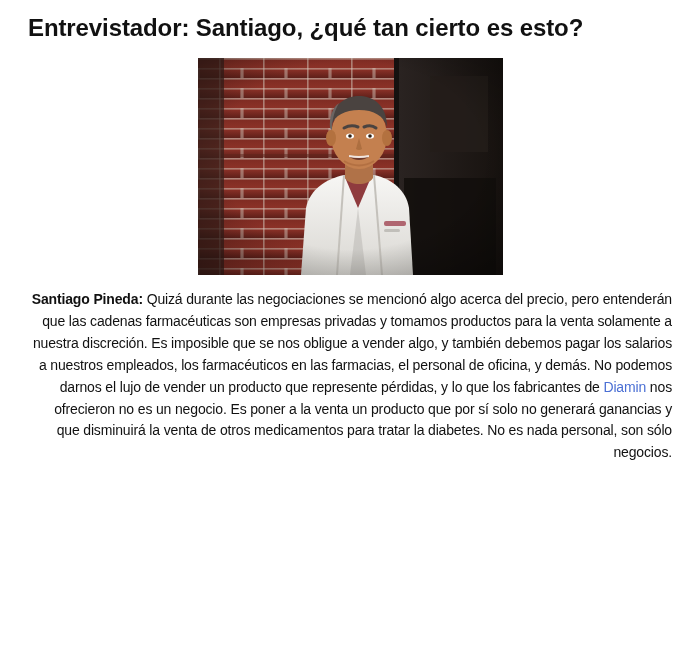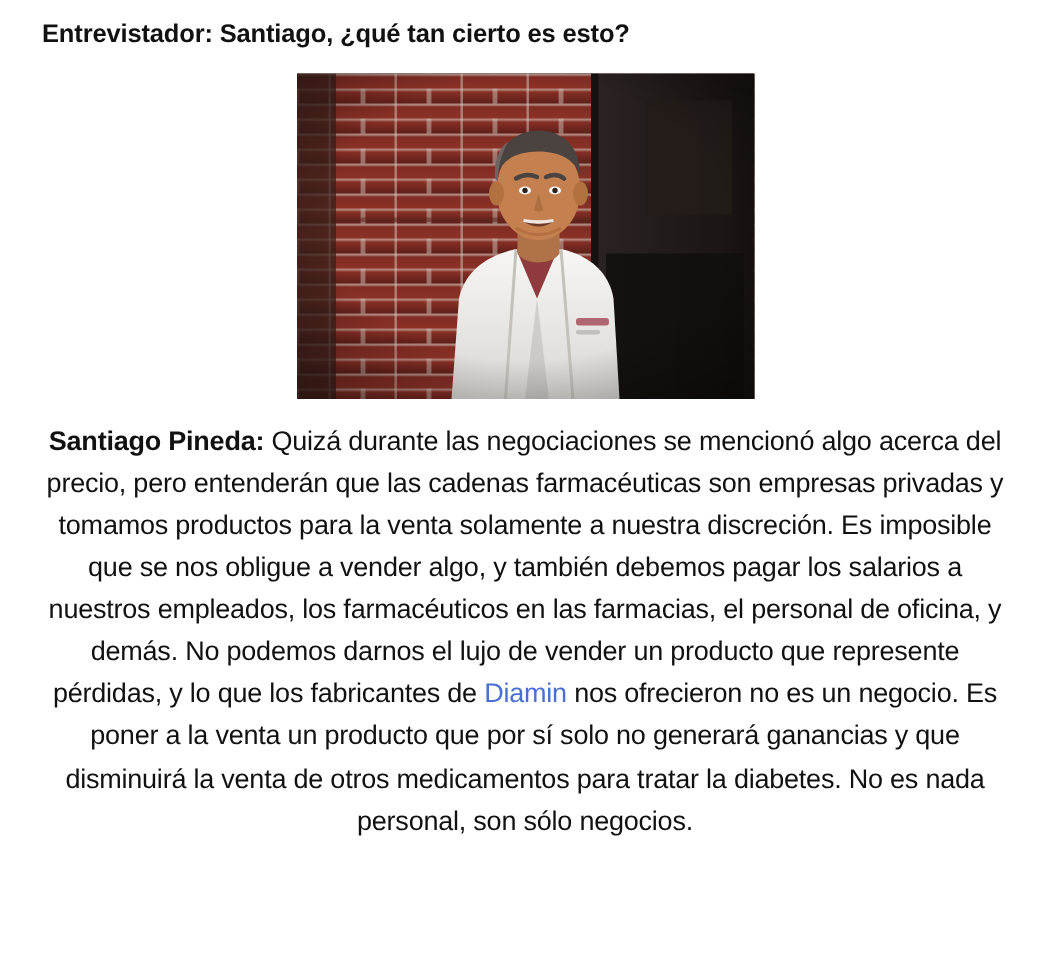--- a/index.html
+++ b/index.html
@@ -13,21 +13,21 @@
     font-family: "Liberation Sans", sans-serif;
     color: #1a1a1a;
     overflow: hidden;
   }
   .article {
     width: 700px;
     box-sizing: border-box;
     padding: 10px 28px 0 28px;
   }
   .interviewer-question {
-    font-size: 17px;
+    font-size: 24px;
     font-weight: bold;
     line-height: 1.35;
     color: #111111;
     margin: 2px 0 14px 0;
     letter-spacing: -0.1px;
   }
   .figure {
     display: flex;
     justify-content: center;
     margin: 0 0 14px 0;
@@ -35,25 +35,25 @@
   .photo {
     width: 305px;
     height: 217px;
     display: block;
     border: 0;
     background: #2a1614;
     position: relative;
     overflow: hidden;
   }
   .answer {
-    font-size: 18px;
+    font-size: 14px;
     line-height: 1.56;
     color: #111111;
     margin: 0;
-    text-align: center;
+    text-align: right;
     letter-spacing: -0.15px;
   }
   .answer .speaker {
     font-weight: bold;
   }
   .answer .product-link {
     color: #4a6fd4;
     text-decoration: none;
   }
 </style>

